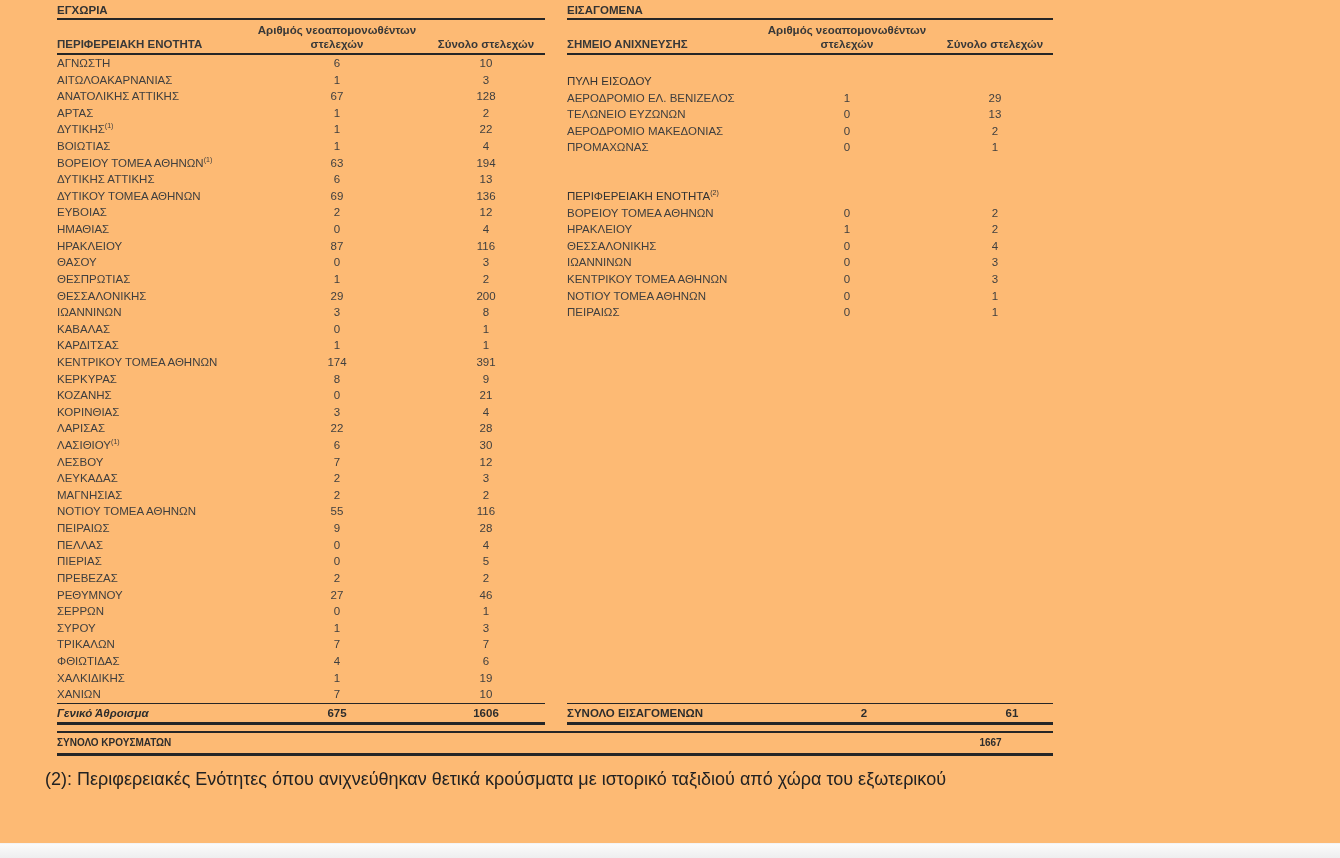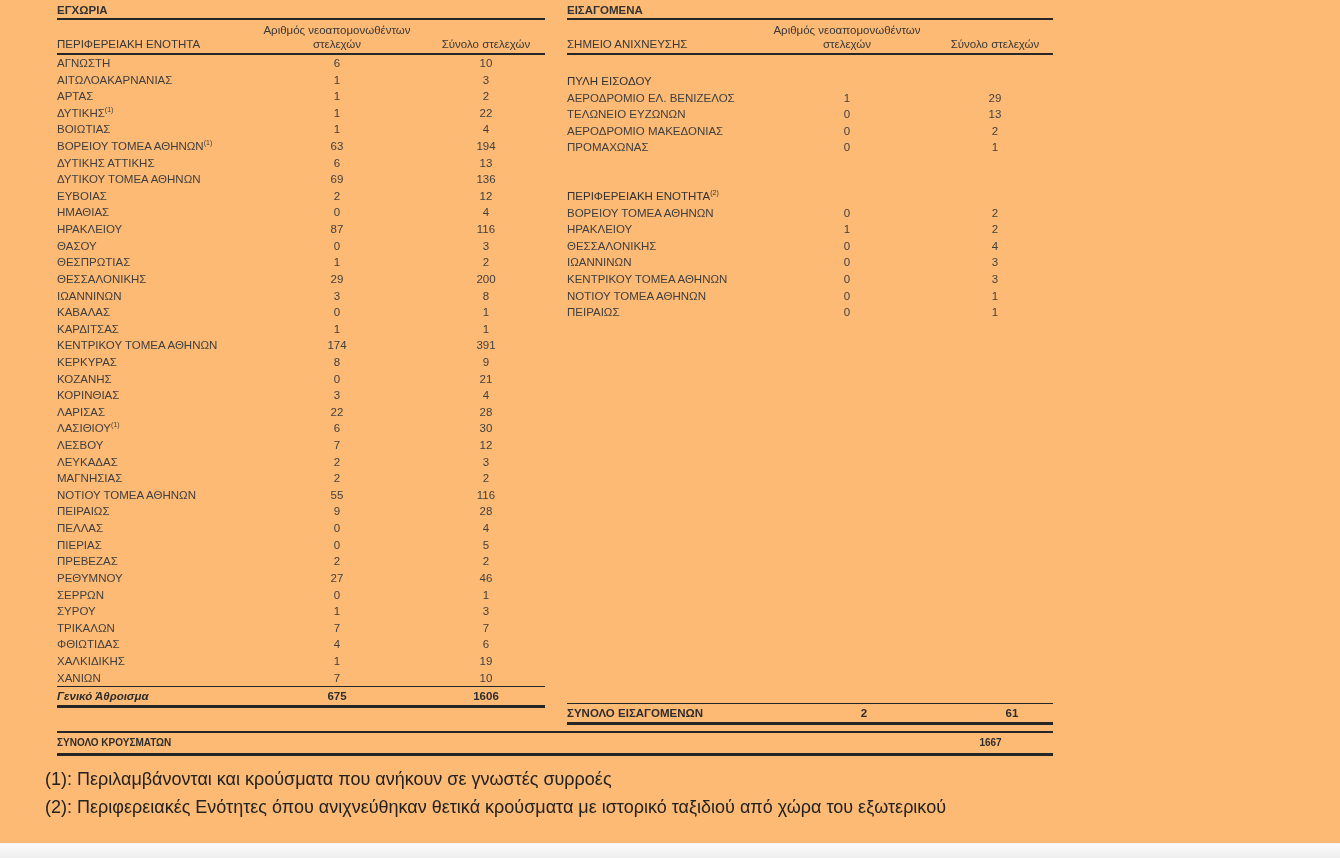--- a/index.html
+++ b/index.html
@@ -11,21 +11,21 @@
   }
   .doc-table { position:absolute; top:3px; font-size:11.5px; }
   #domestic-table { left:57px;  width:488px; }
   #imported-table { left:567px; width:486px; }
 
   .tbl-title {
     height:14px; line-height:14px; padding-bottom:1px;
     font-weight:700; color:#333;
     border-bottom:2px solid #262626;
   }
-  .tbl-header { padding-top:3px; padding-bottom:2px; border-bottom:2px solid #262626; font-weight:400; color:#383838; }
+  .tbl-header { padding-top:3px; padding-bottom:2px; border-bottom:2px solid #262626; font-weight:700; color:#383838; }
   .hdr-line { display:flex; height:14px; line-height:14px; }
 
   .c1 { flex:0 0 190px; white-space:nowrap; text-align:left; }
   .c2 { flex:0 0 180px; text-align:center; }
   .c3 { flex:1 1 auto;  text-align:center; }
 
   .row { display:flex; height:16.62px; line-height:16.62px; white-space:nowrap;justify-content:space-between; }
   sup { font-size:7px; line-height:0; vertical-align:super; letter-spacing:0; }
 
   .section-gap-1 { height:18px; }
@@ -80,20 +80,25 @@
           <span class="c2">6</span>
           <span class="c3">10</span>
         </div>
 
         <div class="row">
           <span class="c1"><span>ΑΙΤΩΛΟΑΚΑΡΝΑΝΙΑΣ</span><sup></sup></span>
           <span class="c2">1</span>
           <span class="c3">3</span>
         </div>
 
+        <div class="row">
+          <span class="c1"><span>ΑΝΑΤΟΛΙΚΗΣ ΑΤΤΙΚΗΣ</span><sup></sup></span>
+          <span class="c2">67</span>
+          <span class="c3">128</span>
+        </div>
 
         <div class="row">
           <span class="c1"><span>ΑΡΤΑΣ</span><sup></sup></span>
           <span class="c2">1</span>
           <span class="c3">2</span>
         </div>
 
         <div class="row">
           <span class="c1"><span>ΔΥΤΙΚΗΣ</span><sup>(1)</sup></span>
           <span class="c2">1</span>
@@ -414,18 +419,17 @@
       <span class="c3">61</span>
     </div>
   </div>
 
   <div class="grand-bar">
     <span>ΣΥΝΟΛΟ ΚΡΟΥΣΜΑΤΩΝ</span>
     <span class="grand-value">1667</span>
   </div>
 
   <div class="footnotes">
-    <div>(1): Περιλαμβάνονται και κρούσματα που ανήκουν σε γνωστές συρροές</div>
     <div>(2): Περιφερειακές Ενότητες όπου ανιχνεύθηκαν θετικά κρούσματα με ιστορικό ταξιδιού από χώρα του εξωτερικού</div>
   </div>
 
   <div class="bottom-strip"></div>
 </div>
 
 </body></html>

